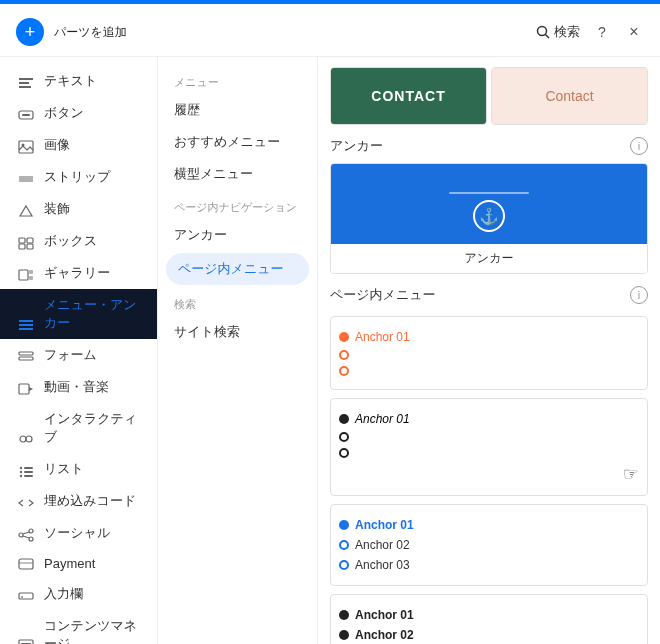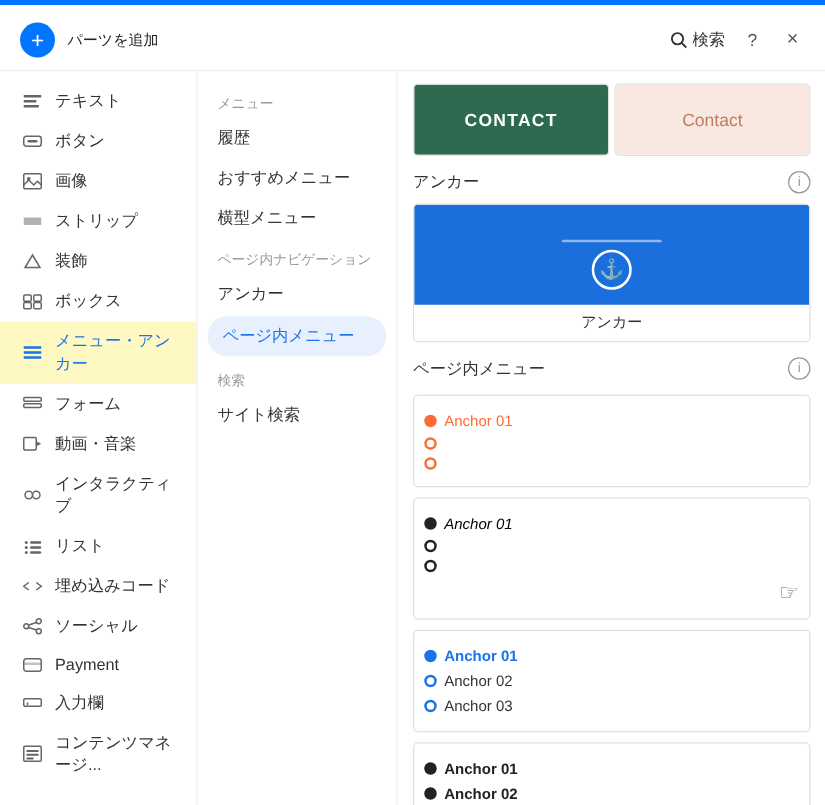--- a/index.html
+++ b/index.html
@@ -106,26 +106,26 @@
     }
     
     .sidebar-left::-webkit-scrollbar { width: 0; }
     
     .sidebar-item {
       padding: 7px 16px;
       font-size: 13px;
       color: #333;
       cursor: pointer;
       display: flex;
-      align-items: center;
+      align-items: flex-end;
       gap: 8px;
     }
     
     .sidebar-item.active {
-      background: #fef9c3;
+      background: #0f172a;
       color: #1a73e8;
       font-weight: 500;
     }
     
     .sidebar-icon {
       width: 20px;
       display: flex;
       align-items: center;
       justify-content: center;
       flex-shrink: 0;
@@ -440,20 +440,30 @@
         <span class="sidebar-icon">
           <svg width="16" height="14" viewBox="0 0 16 14">
               <rect x="1" y="2" width="6" height="5" rx="1" fill="none" stroke="#666" stroke-width="1.2"></rect>
               <rect x="9" y="2" width="6" height="5" rx="1" fill="none" stroke="#666" stroke-width="1.2"></rect>
               <rect x="1" y="8" width="6" height="5" rx="1" fill="none" stroke="#666" stroke-width="1.2"></rect>
               <rect x="9" y="8" width="6" height="5" rx="1" fill="none" stroke="#666" stroke-width="1.2"></rect>
             </svg>
         </span>
         <span>ボックス</span>
       </div>
+      <div class="sidebar-item">
+        <span class="sidebar-icon">
+          <svg width="16" height="14" viewBox="0 0 16 14">
+              <rect x="1" y="2" width="9" height="10" rx="1" fill="none" stroke="#666" stroke-width="1.2"></rect>
+              <rect x="11" y="2" width="4" height="4" rx="1" fill="#666" opacity="0.5"></rect>
+              <rect x="11" y="8" width="4" height="4" rx="1" fill="#666" opacity="0.5"></rect>
+            </svg>
+        </span>
+        <span>ギャラリー</span>
+      </div>
       <div class="sidebar-item active">
         <span class="sidebar-icon">
           <svg width="16" height="14" viewBox="0 0 16 14">
               <rect x="1" y="2" width="14" height="2" fill="#1a73e8"></rect>
               <rect x="1" y="6" width="14" height="2" fill="#1a73e8"></rect>
               <rect x="1" y="10" width="14" height="2" fill="#1a73e8"></rect>
             </svg>
         </span>
         <span>メニュー・アンカー</span>
       </div>

